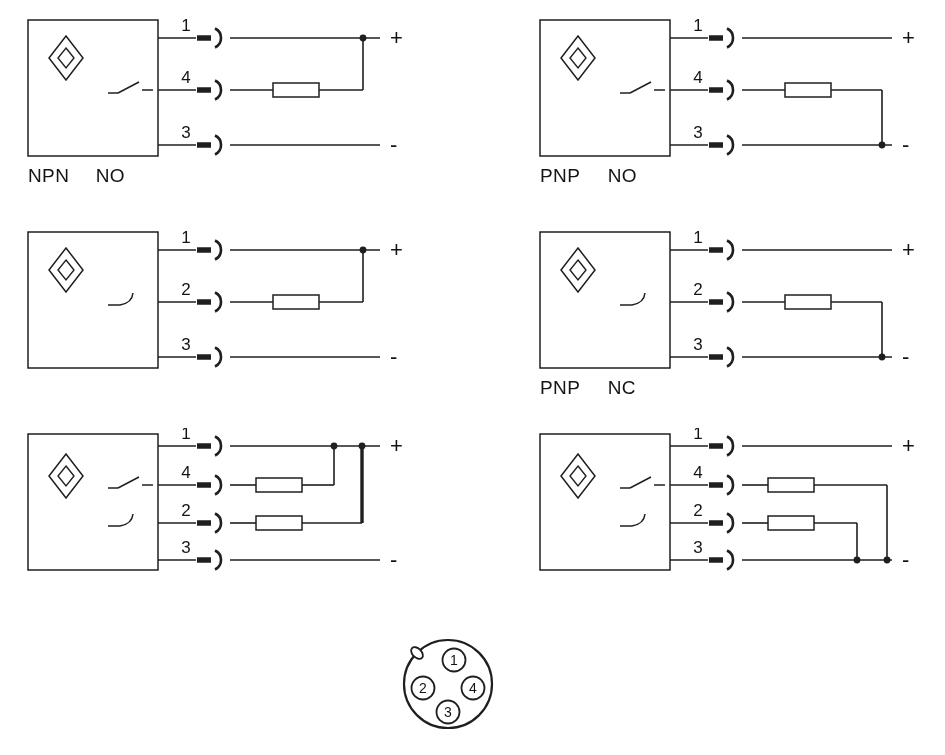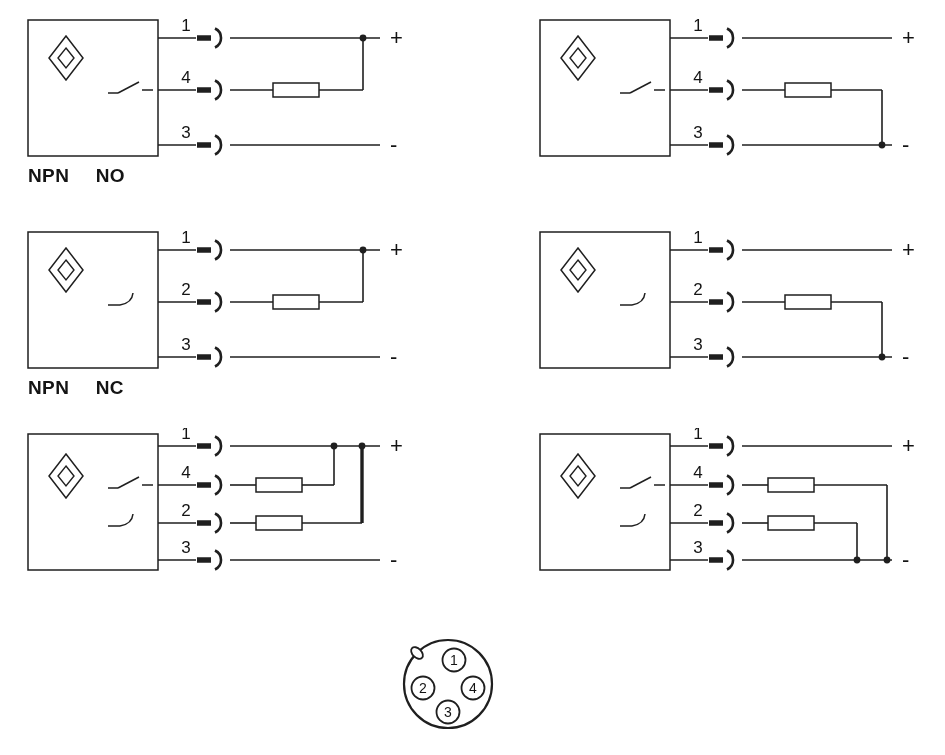--- a/index.html
+++ b/index.html
@@ -1,20 +1,20 @@
 <!DOCTYPE html>
 <html><head>
 <meta charset="utf-8">
 <style>
   html,body{margin:0;padding:0;background:#ffffff;}
   body{font-family:"Liberation Sans", sans-serif; color:#1a1a1a;}
   .page{position:relative;width:945px;height:755px;background:#fff;overflow:hidden;}
   .cell{position:absolute;width:412px;}
   .dia svg{display:block;}
-  .caption{margin:5px 0 0 10px;font-size:19px;font-weight:700;color:#141414;letter-spacing:0.4px;}
+  .caption{margin:5px 0 0 10px;font-size:19px;font-weight:400;color:#141414;letter-spacing:0.4px;}
   .caption .t{display:inline-block;min-width:62px;}
   .connector-holder{position:absolute;left:388px;top:620px;}
 </style>
 </head>
 <body>
 
 <div class="page">
 
   <div class="cell" style="left:18px;top:10px">
     <div class="dia">
@@ -83,20 +83,24 @@
           <line x1="352" y1="80" x2="352" y2="135" stroke="#1f1f1f" stroke-width="1.6"></line>
           <circle cx="352" cy="135" r="3.4" fill="#1f1f1f"></circle>
           <line x1="140" y1="135" x2="178" y2="135" stroke="#1f1f1f" stroke-width="1.6"></line>
           <line x1="179" y1="135" x2="193" y2="135" stroke="#1f1f1f" stroke-width="5.5"></line>
           <path d="M 197 125.5 A 10.5 10.5 0 0 1 197 144.5" fill="none" stroke="#1f1f1f" stroke-width="2.6"></path>
           <text x="168" y="128" font-size="17" text-anchor="middle" fill="#141414" font-family="&quot;Liberation Sans&quot;, sans-serif" font-weight="normal">3</text>
           <line x1="212" y1="135" x2="362" y2="135" stroke="#1f1f1f" stroke-width="1.6"></line>
           <text x="372" y="142" font-size="22" text-anchor="start" fill="#141414" font-family="&quot;Liberation Sans&quot;, sans-serif" font-weight="normal">-</text>
         </svg>
       </div>
+    <div class="caption">
+      <span class="t">PNP</span>
+      <span>NO</span>
+    </div>
   </div>
 
   <div class="cell" style="left:18px;top:222px">
     <div class="dia">
         <svg width="412" height="150" viewBox="0 0 412 150">
           <rect x="10" y="10" width="130" height="136" fill="none" stroke="#1f1f1f" stroke-width="1.5"></rect>
           <polygon points="48,26 65,48 48,70 31,48" fill="none" stroke="#1f1f1f" stroke-width="1.5"></polygon>
           <polygon points="48,38 56,48 48,58 40,48" fill="none" stroke="#1f1f1f" stroke-width="1.4"></polygon>
           <g>
             <line x1="90" y1="83" x2="102" y2="83" stroke="#1f1f1f" stroke-width="1.5"></line>
@@ -118,24 +122,20 @@
           <line x1="345" y1="80" x2="345" y2="28" stroke="#1f1f1f" stroke-width="1.6"></line>
           <circle cx="345" cy="28" r="3.4" fill="#1f1f1f"></circle>
           <line x1="140" y1="135" x2="178" y2="135" stroke="#1f1f1f" stroke-width="1.6"></line>
           <line x1="179" y1="135" x2="193" y2="135" stroke="#1f1f1f" stroke-width="5.5"></line>
           <path d="M 197 125.5 A 10.5 10.5 0 0 1 197 144.5" fill="none" stroke="#1f1f1f" stroke-width="2.6"></path>
           <text x="168" y="128" font-size="17" text-anchor="middle" fill="#141414" font-family="&quot;Liberation Sans&quot;, sans-serif" font-weight="normal">3</text>
           <line x1="212" y1="135" x2="362" y2="135" stroke="#1f1f1f" stroke-width="1.6"></line>
           <text x="372" y="142" font-size="22" text-anchor="start" fill="#141414" font-family="&quot;Liberation Sans&quot;, sans-serif" font-weight="normal">-</text>
         </svg>
       </div>
-    <div class="caption">
-      <span class="t">NPN</span>
-      <span>NC</span>
-    </div>
   </div>
 
   <div class="cell" style="left:530px;top:222px">
     <div class="dia">
         <svg width="412" height="150" viewBox="0 0 412 150">
           <rect x="10" y="10" width="130" height="136" fill="none" stroke="#1f1f1f" stroke-width="1.5"></rect>
           <polygon points="48,26 65,48 48,70 31,48" fill="none" stroke="#1f1f1f" stroke-width="1.5"></polygon>
           <polygon points="48,38 56,48 48,58 40,48" fill="none" stroke="#1f1f1f" stroke-width="1.4"></polygon>
           <g>
             <line x1="90" y1="83" x2="102" y2="83" stroke="#1f1f1f" stroke-width="1.5"></line>
@@ -157,20 +157,24 @@
           <line x1="352" y1="80" x2="352" y2="135" stroke="#1f1f1f" stroke-width="1.6"></line>
           <circle cx="352" cy="135" r="3.4" fill="#1f1f1f"></circle>
           <line x1="140" y1="135" x2="178" y2="135" stroke="#1f1f1f" stroke-width="1.6"></line>
           <line x1="179" y1="135" x2="193" y2="135" stroke="#1f1f1f" stroke-width="5.5"></line>
           <path d="M 197 125.5 A 10.5 10.5 0 0 1 197 144.5" fill="none" stroke="#1f1f1f" stroke-width="2.6"></path>
           <text x="168" y="128" font-size="17" text-anchor="middle" fill="#141414" font-family="&quot;Liberation Sans&quot;, sans-serif" font-weight="normal">3</text>
           <line x1="212" y1="135" x2="362" y2="135" stroke="#1f1f1f" stroke-width="1.6"></line>
           <text x="372" y="142" font-size="22" text-anchor="start" fill="#141414" font-family="&quot;Liberation Sans&quot;, sans-serif" font-weight="normal">-</text>
         </svg>
       </div>
+    <div class="caption">
+      <span class="t">PNP</span>
+      <span>NC</span>
+    </div>
   </div>
 
   <div class="cell" style="left:18px;top:428px">
     <div class="dia">
         <svg width="412" height="150" viewBox="0 0 412 150">
           <rect x="10" y="6" width="130" height="136" fill="none" stroke="#1f1f1f" stroke-width="1.5"></rect>
           <polygon points="48,26 65,48 48,70 31,48" fill="none" stroke="#1f1f1f" stroke-width="1.5"></polygon>
           <polygon points="48,38 56,48 48,58 40,48" fill="none" stroke="#1f1f1f" stroke-width="1.4"></polygon>
           <g>
             <line x1="90" y1="60" x2="100" y2="60" stroke="#1f1f1f" stroke-width="1.5"></line>

